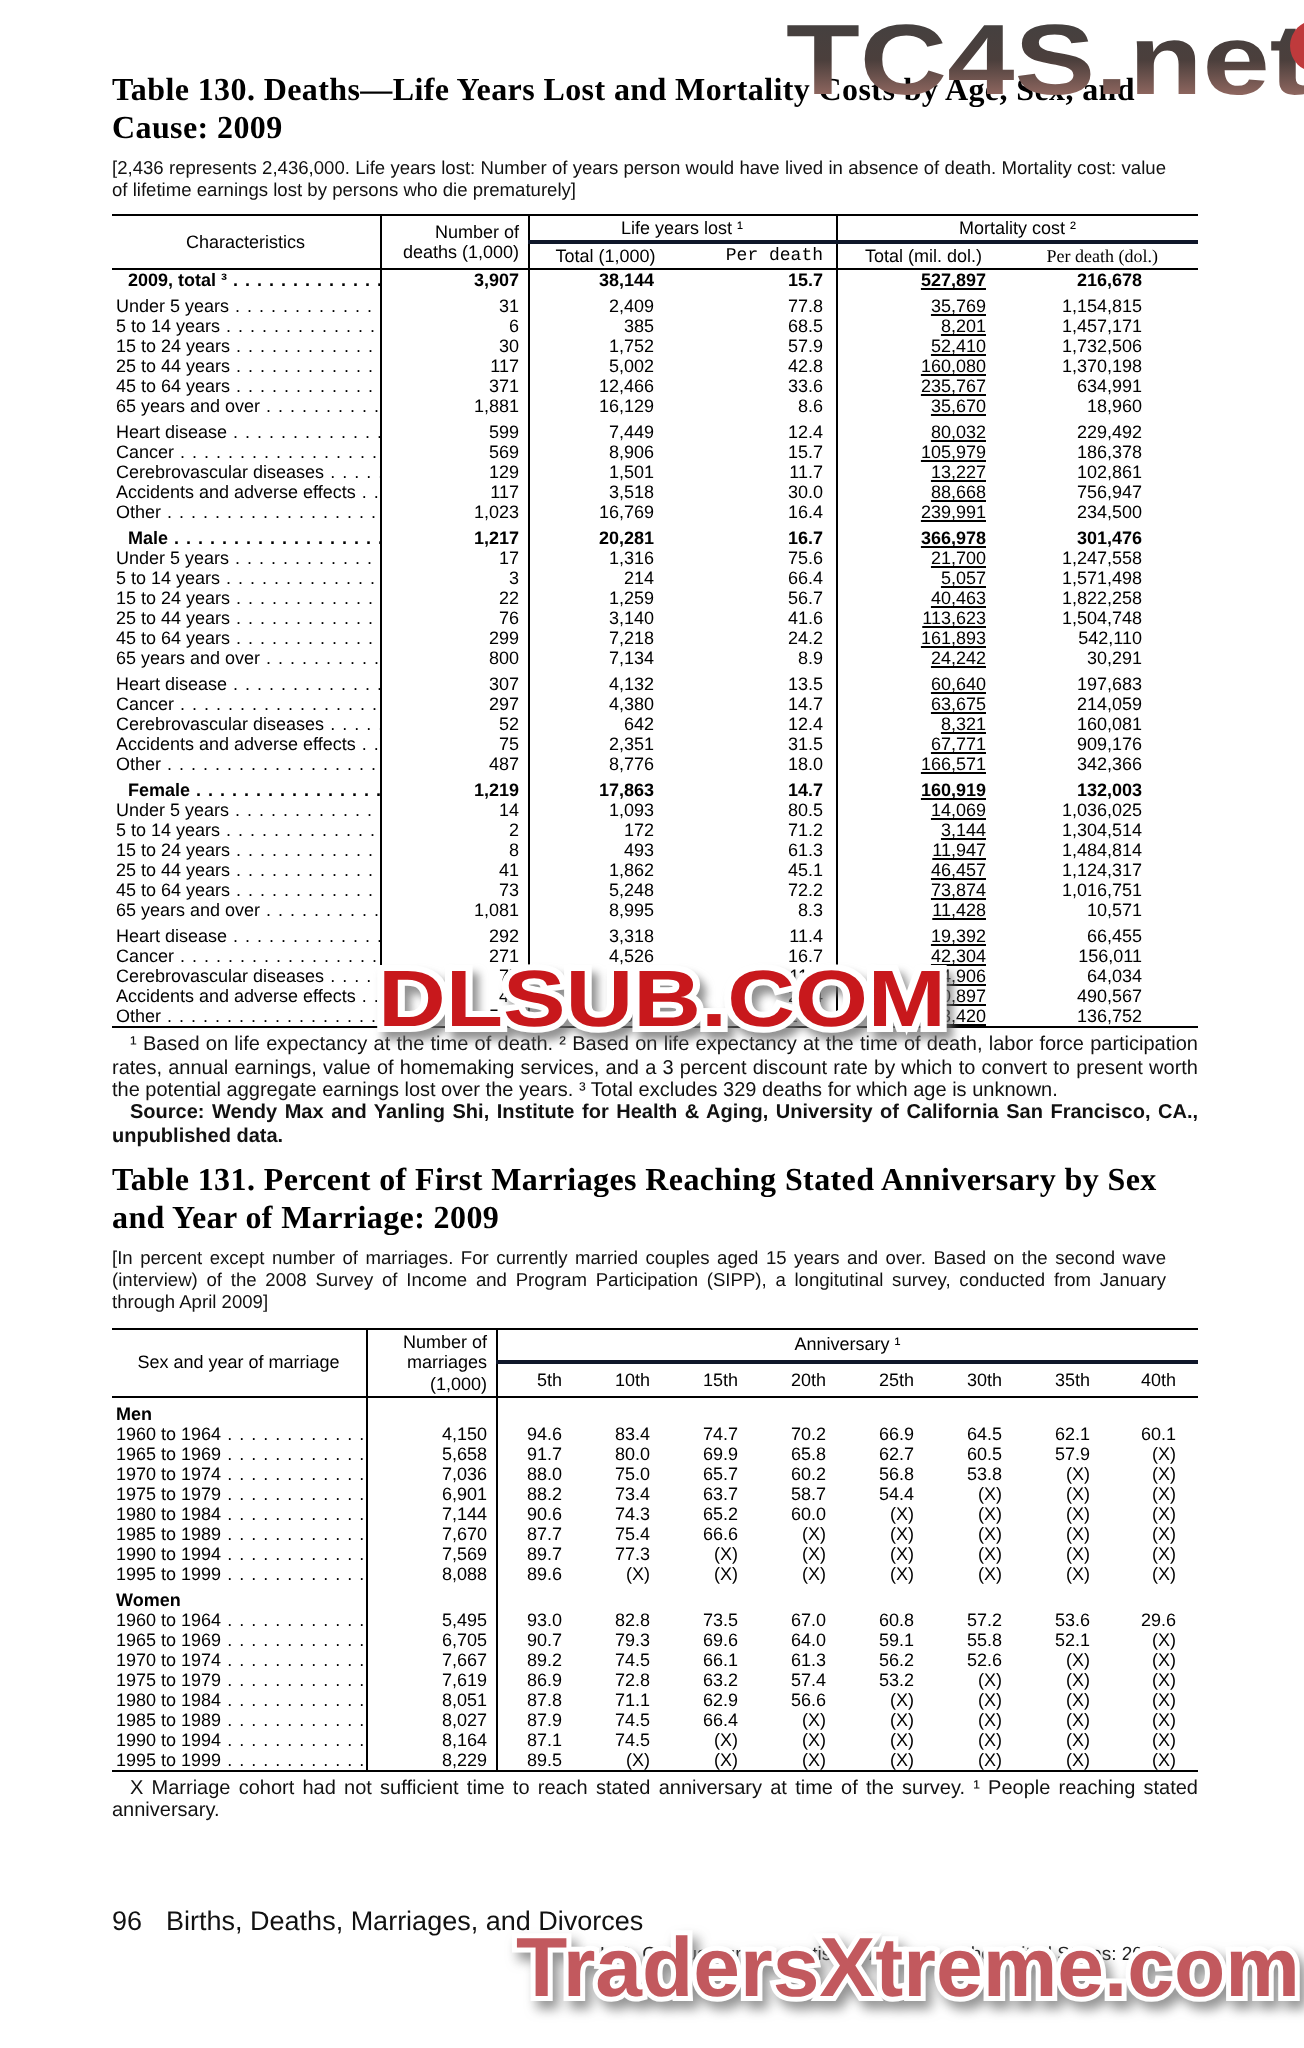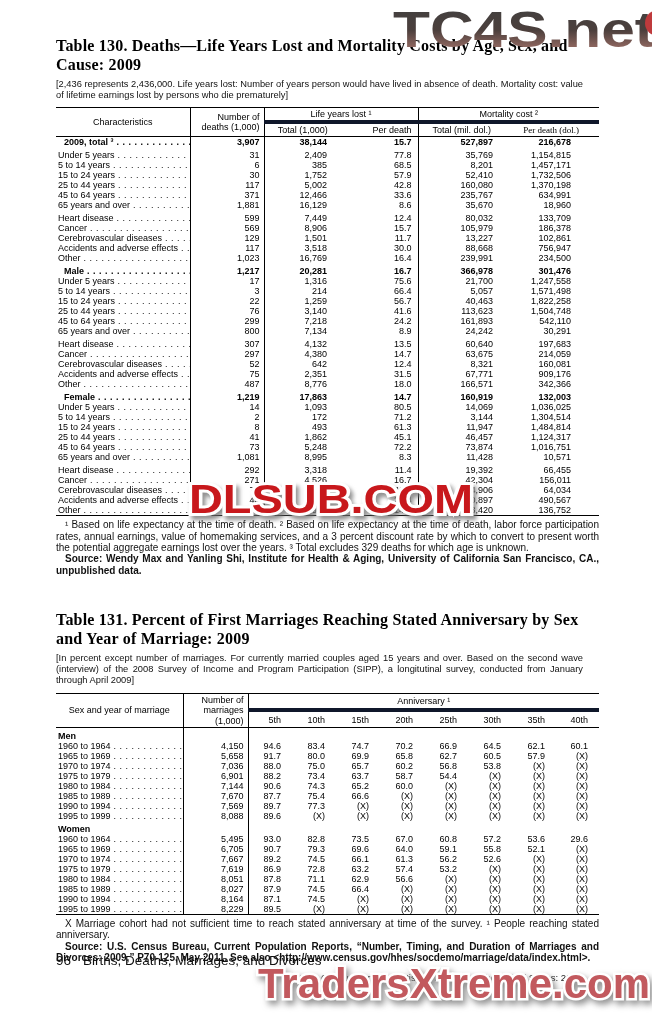--- a/index.html
+++ b/index.html
@@ -3,51 +3,51 @@
 <meta charset="utf-8">
 <style>
   html,body{margin:0;padding:0;background:#888;}
   .page{position:relative;width:652px;height:1024px;background:#ffffff;overflow:hidden;
         font-family:"Liberation Sans",sans-serif;color:#000;}
   .content{position:absolute;top:36px;left:56px;width:543px;}
 
   
   h1.tbl-title{font-family:"Liberation Serif",serif;font-weight:bold;font-size:16px;
                line-height:19px;margin:0 0 5px 0;letter-spacing:.2px;}
-  h1.t131{margin-top:34px;}
+  h1.t131{margin-top:7px;}
   p.bracket{font-size:9.3px;line-height:11.2px;margin:0 16px 6px 0;text-align:justify;color:#111;}
 
   
   table{border-collapse:collapse;table-layout:fixed;width:543px;font-size:9px;color:#000;}
   table{border-top:1.5px solid #000;border-bottom:1px solid #000;}
   thead{border-bottom:1px solid #000;}
   th{font-weight:normal;font-size:9px;vertical-align:middle;padding:1px 2px;}
   td{padding:0 2px;line-height:10px;vertical-align:bottom;}
   .vr{border-right:1px solid #000;}
-  th.grp{border-bottom:4px solid #0f172a;text-align:center;}
+  th.grp{border-bottom:2px solid #0f172a;text-align:center;}
   th.ch{text-align:center;}
   th.rh{text-align:right;padding-right:4px;line-height:10.5px;}
   th.cc{text-align:center;}
   th.rc{text-align:right;}
   td.num{text-align:right;white-space:nowrap;}
   td.lbl{white-space:nowrap;overflow:hidden;}
   .dots::after{content:" . . . . . . . . . . . . . . . . . . . . . . . . . . . . . . . . . . . .";letter-spacing:.5px;}
   tr.gap td{padding-top:3px;}
   tr.b td{font-weight:bold;}
   tr.b td.lbl{padding-left:8px;}
   tr.sec td{font-weight:bold;padding-top:3px;}
   tr.sec .dots::after{content:none;}
 
   
   .t130 td.c0{padding-right:4px;}
   .t130 td.c1{padding-right:14px;margin-left:21px;}
   .t130 td.c2{padding-right:6px;}
-  .t130 td.c3{padding-right:12px;}
+  .t130 td.c3{padding-right:12px;text-decoration:underline;}
   .t130 td.c4{padding-right:28px;}
-  .t130 th.h-c2{padding-right:6px;}
+  .t130 th.h-c2{padding-right:6px;font-family:Liberation Mono, monospace;}
   .t130 th.h-c4{padding-right:20px;font-family:Liberation Serif, serif;}
 
   
   .t131 td.m{padding-right:4px;}
   .t131 td.a{padding-right:11px;}
   .t131 th.a{padding-right:11px;}
 
   
   p.fn{font-size:10px;line-height:11.3px;margin:3px 0 0 0;text-align:justify;text-indent:9px;color:#111;}
   p.fn.src{margin-top:0;font-weight:bold;}
@@ -175,21 +175,21 @@
           <td class="num c3">35,670</td>
           <td class="num c4">18,960</td>
         </tr>
 
         <tr class="gap">
           <td class="lbl vr"><span class="lt">Heart disease</span><span class="dots"></span></td>
           <td class="num vr c0">599</td>
           <td class="num c1">7,449</td>
           <td class="num vr c2">12.4</td>
           <td class="num c3">80,032</td>
-          <td class="num c4">133,709</td>
+          <td class="num c4">229,492</td>
         </tr>
 
         <tr class="">
           <td class="lbl vr"><span class="lt">Cancer</span><span class="dots"></span></td>
           <td class="num vr c0">569</td>
           <td class="num c1">8,906</td>
           <td class="num vr c2">15.7</td>
           <td class="num c3">105,979</td>
           <td class="num c4">186,378</td>
         </tr>
@@ -706,21 +706,20 @@
           <td class="num a">(X)</td>
           <td class="num a">(X)</td>
           <td class="num a">(X)</td>
           <td class="num a">(X)</td>
           <td class="num a">(X)</td>
         </tr>
       </tbody>
     </table>
 
     <p class="fn">X Marriage cohort had not sufficient time to reach stated anniversary at time of the survey. ¹ People reaching stated anniversary.</p>
-    <p class="fn src">Source: U.S. Census Bureau, Current Population Reports, “Number, Timing, and Duration of Marriages and Divorces: 2009,” P70-125, May 2011. See also &lt;http://www.census.gov/hhes/socdemo/marriage/data/index.html&gt;.</p>
   </div>
 
   <div class="foot-left"><span class="pg">96</span><span>Births, Deaths, Marriages, and Divorces</span></div>
   <div class="foot-src">U.S. Census Bureau, Statistical Abstract of the United States: 2012</div>
 
   <svg class="wm wm-mid" width="310" height="62">
     <text x="155" y="43" text-anchor="middle" font-size="40" textLength="284" lengthAdjust="spacingAndGlyphs" fill="#c8181c" stroke="#ffffff" stroke-width="6" style="paint-order:stroke;filter:drop-shadow(3px 4px 2px rgba(110,110,110,0.75))">DLSUB.COM</text>
   </svg>
 
   <svg class="wm wm-bot" width="404" height="68">

